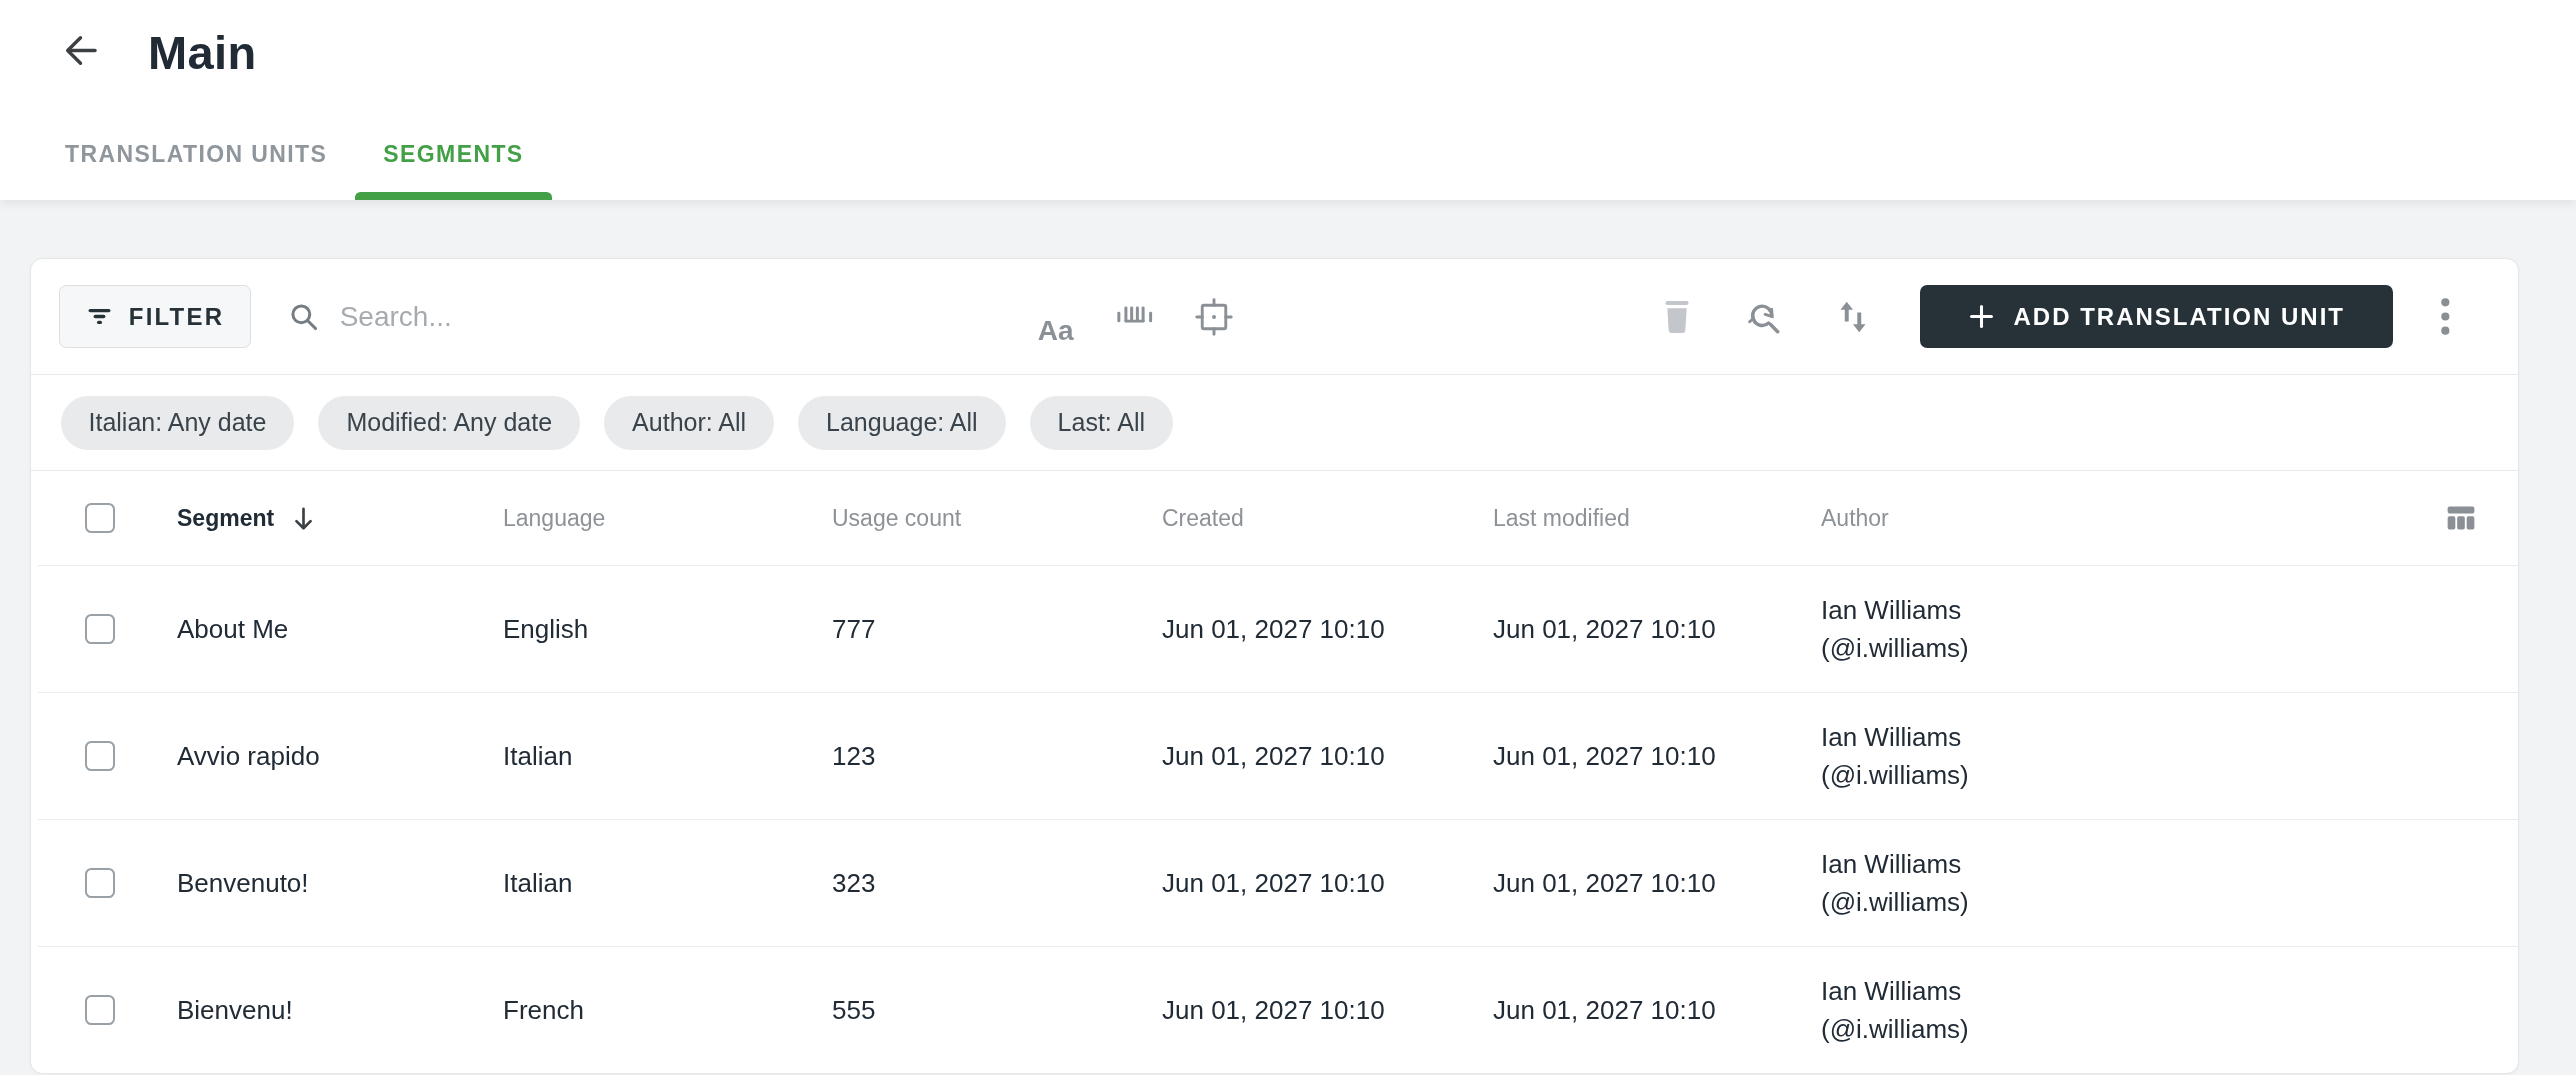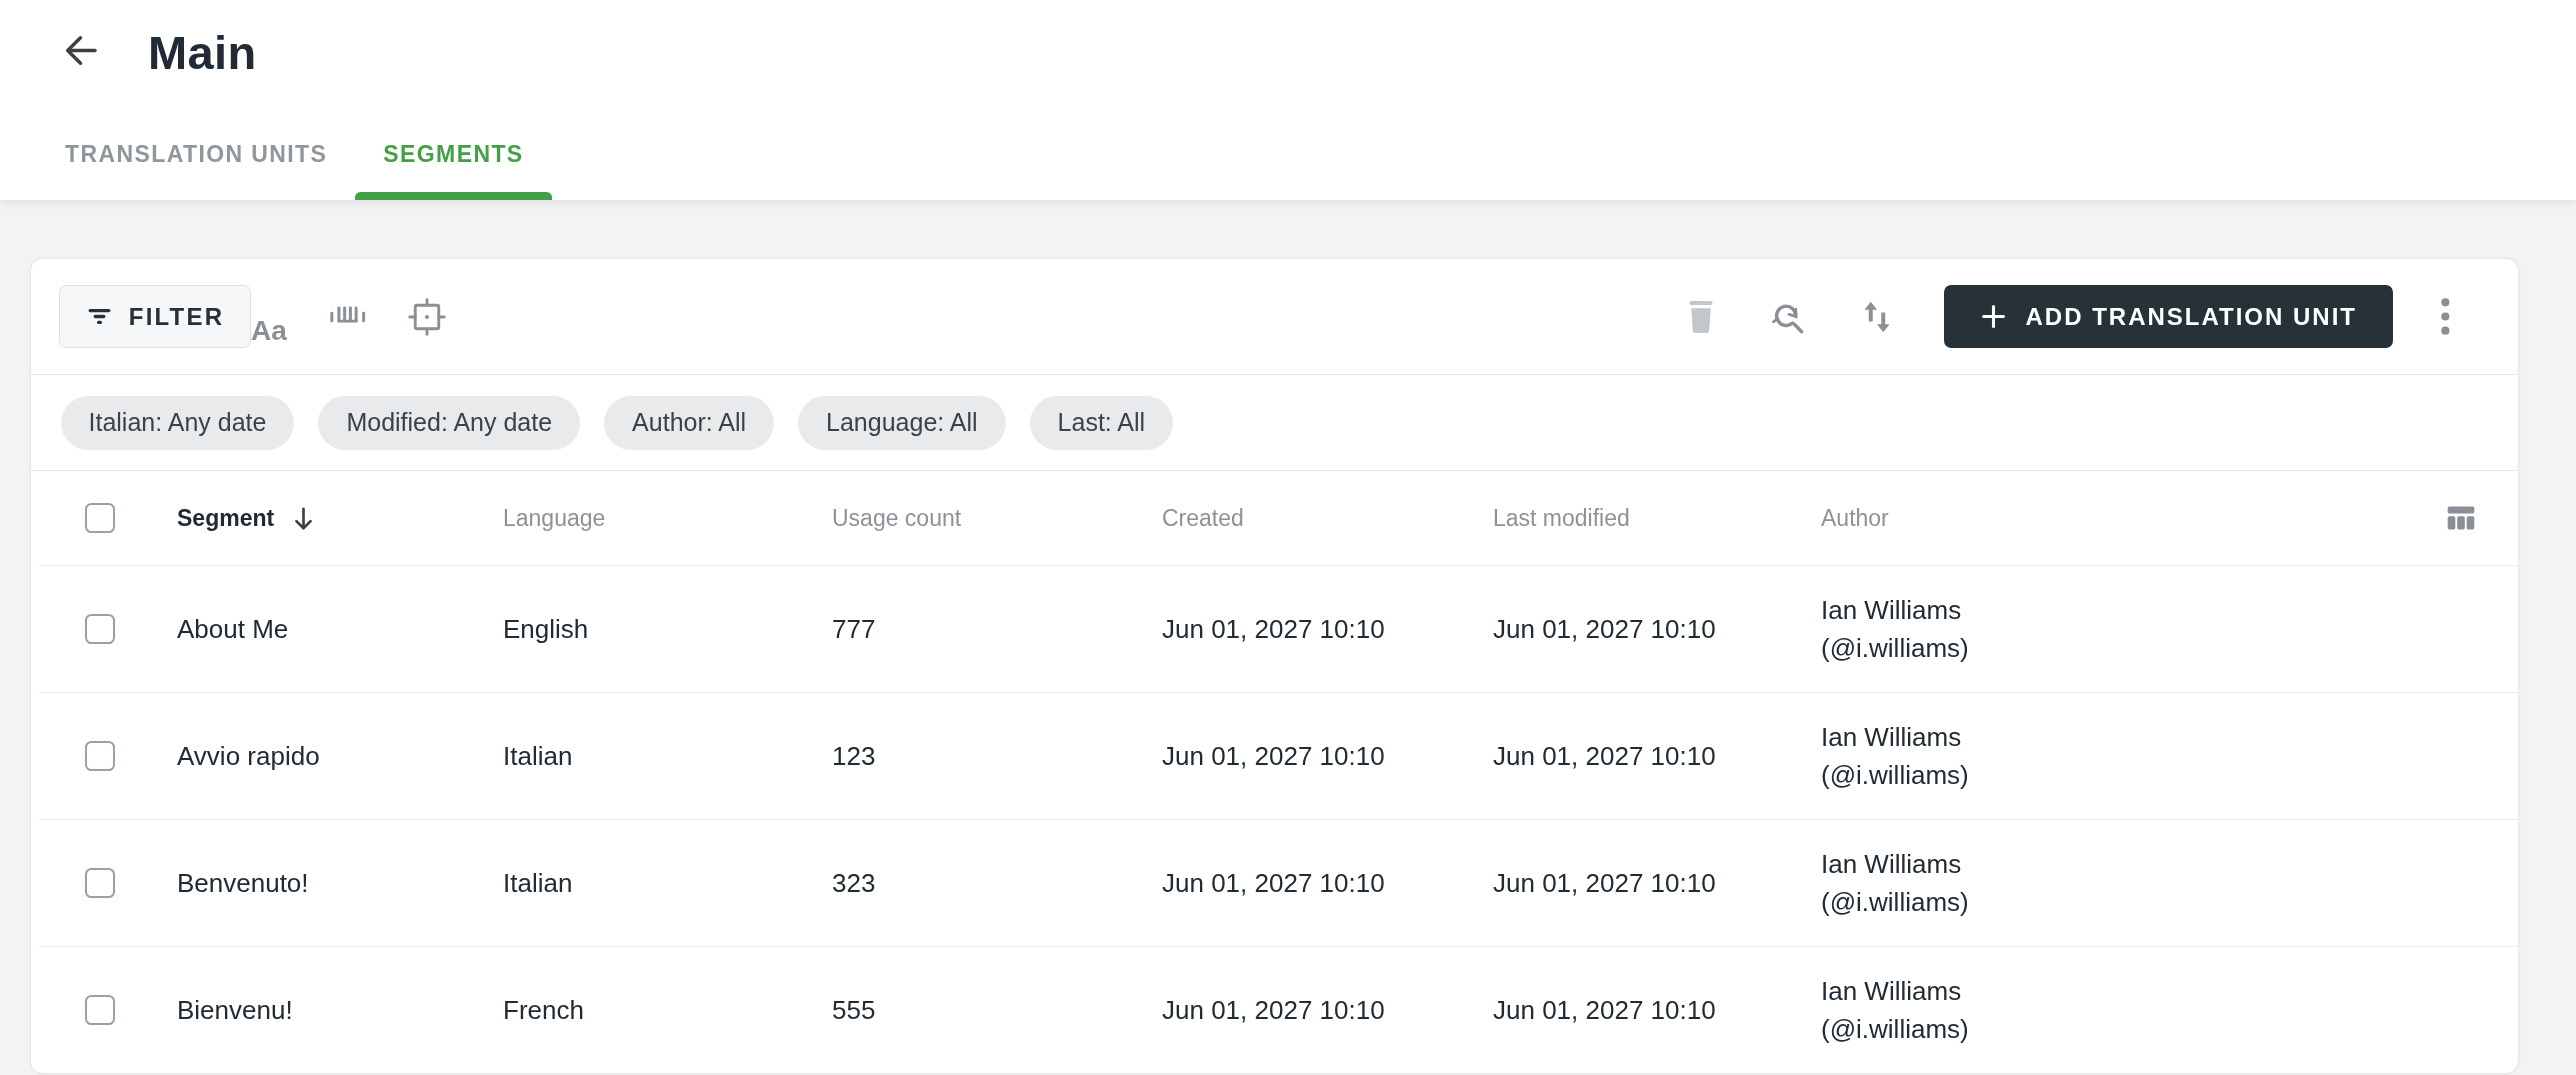--- a/index.html
+++ b/index.html
@@ -55,21 +55,21 @@
   .search-input::placeholder { color:#a6abb0; }
 
   .opt-icons { display:flex; align-items:center; gap:43px; flex:none; }
   .icon-btn { display:flex; align-items:center; justify-content:center; width:36px; height:36px;
     color:var(--icon-gray); cursor:pointer; flex:none; }
   .match-case { font-size:28px; font-weight:700; color:var(--icon-gray); letter-spacing:0;margin-top:28px; }
 
   .right-group { display:flex; align-items:center; margin-left:auto; flex:none; }
   .trash { color:#c3c7cb; }
   .add-btn { display:flex; align-items:center; justify-content:center; gap:18px;
-    height:63px; padding:0 36px; margin-left:49px; background:var(--button-dark);
+    height:63px; padding:0 48px; margin-left:49px; background:var(--button-dark);
     border:none; border-radius:7.2px; color:#fff; cursor:pointer; }
   .add-btn .lbl { font-size:24px; font-weight:700; letter-spacing:2px; white-space:nowrap; }
   .kebab { margin-left:34px; color:#8a8f94; }
 
   
   .chips-row { display:flex; align-items:center; gap:24px; height:96px; padding-left:29.5px;
     border-bottom:0.9px solid var(--line); }
   .chip { display:flex; align-items:center; height:54px; padding:0 28px; background:#e9eaec;
     border-radius:27px; font-size:25px; color:#39434b; cursor:pointer; white-space:nowrap; }
 
@@ -121,20 +121,29 @@
       <span style="display:flex;">
         <svg width="27" height="27" viewBox="0 0 32 32" fill="currentColor">
           <rect x="3" y="7" width="26" height="4" rx="2"></rect>
           <rect x="9" y="14" width="14" height="4" rx="2"></rect>
           <rect x="13" y="21" width="6" height="4" rx="2"></rect>
         </svg>
       </span>
       <span class="lbl">FILTER</span>
     </div>
 
+    <div class="search-wrap">
+      <span style="display:flex;">
+        <svg width="32" height="32" viewBox="0 0 36 36" fill="none" stroke="currentColor" stroke-width="3.4" stroke-linecap="round">
+          <circle cx="15" cy="15" r="9.5"></circle>
+            <path d="M22.5 22.5 L31 31"></path>
+        </svg>
+      </span>
+      <input class="search-input" type="text" placeholder="Search..." style="">
+    </div>
 
     <div class="opt-icons">
       <div class="icon-btn match-case">
         <span>Aa</span>
       </div>
       <div class="icon-btn">
         <span style="display:flex;">
           <svg width="38" height="30" viewBox="0 0 42 34" fill="currentColor">
             <rect x="1" y="11" width="3.4" height="12" rx="1.6"></rect>
             <rect x="9" y="5" width="3.4" height="18" rx="1.6"></rect>

